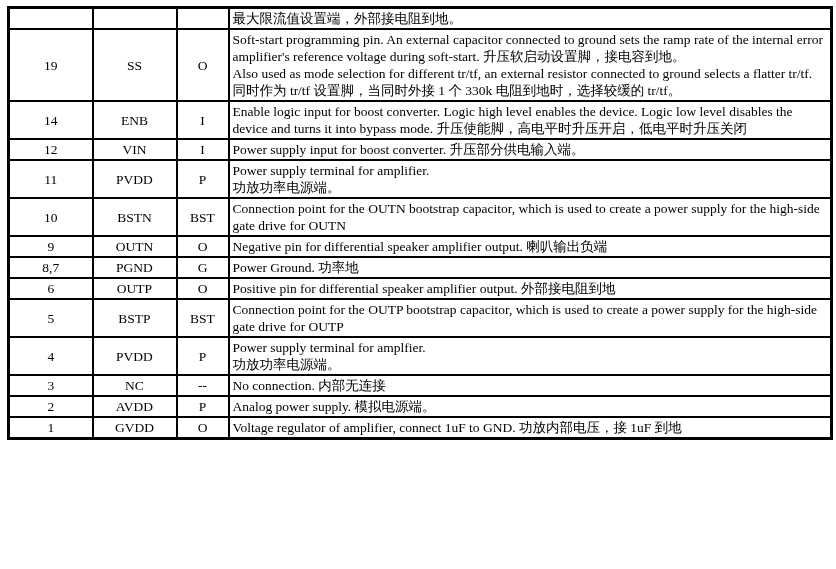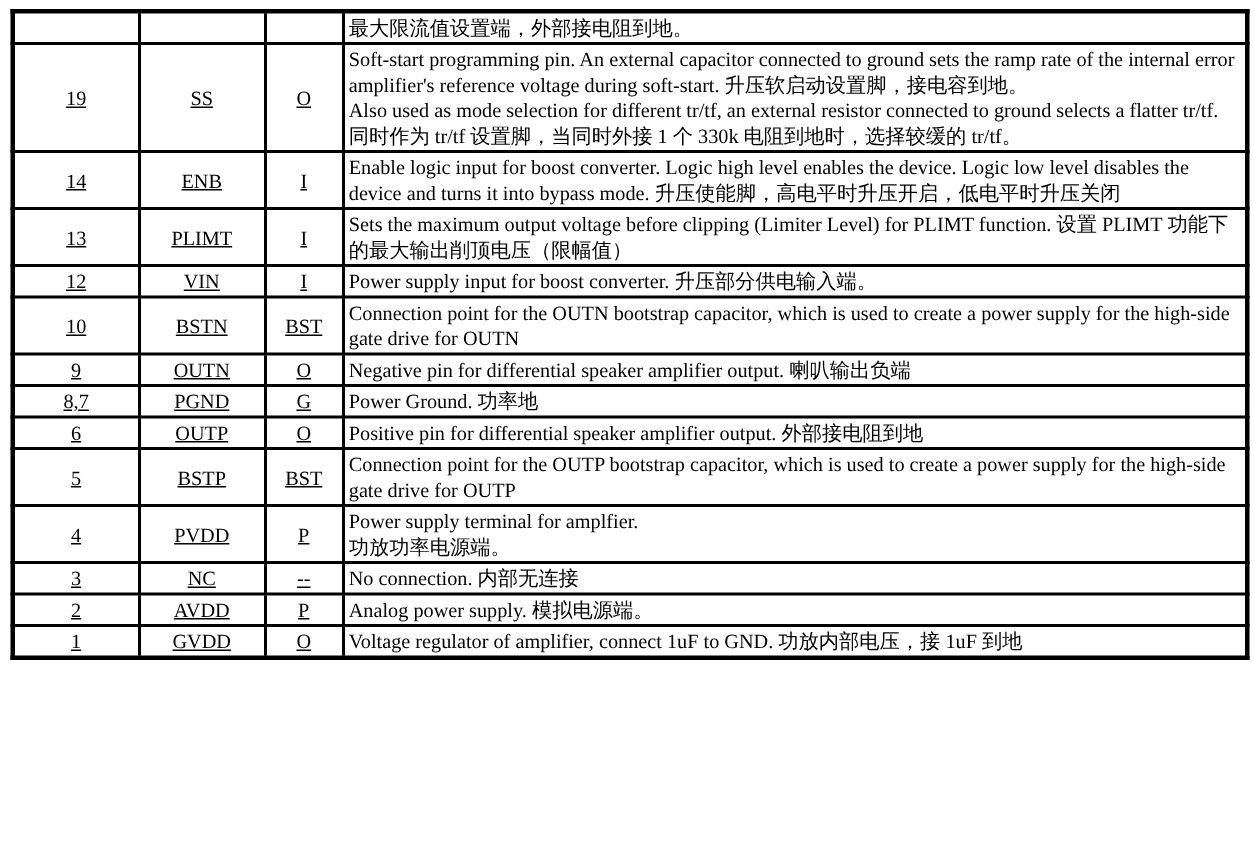--- a/index.html
+++ b/index.html
@@ -26,21 +26,21 @@
     font-size: 13.5px;
     color: #000000;
   }
   table.pintable td {
     border: 2px solid #000000;
     vertical-align: middle;
     padding: 1px 3px;
     line-height: 17px;
     overflow: hidden;
   }
-  td.c { text-align: center; text-decoration: underline; }
+  td.c { text-align: center; }
   td.d { text-align: left; padding-left: 6px; padding-right: 5px; }
   col.col-pin  { width: 84px; }
   col.col-name { width: 84px; }
   col.col-type { width: 52px; }
   col.col-desc { width: 603px; }
 </style>
 </head>
 <body>
 
 <div class="page">
@@ -71,33 +71,34 @@
       </tr>
       <tr>
         <td class="c">14</td>
         <td class="c">ENB</td>
         <td class="c">I</td>
         <td class="d">
           <div>Enable logic input for boost converter. Logic high level enables the device. Logic low level disables the device and turns it into bypass mode. 升压使能脚，高电平时升压开启，低电平时升压关闭</div>
         </td>
       </tr>
       <tr>
-        <td class="c">13</td>
-        <td class="c">PLIMT</td>
-        <td class="c">I</td>
-        <td class="d">
-          <div>Sets the maximum output voltage before clipping (Limiter Level) for PLIMT function. 设置 PLIMT 功能下的最大输出削顶电压（限幅值）</div>
-        </td>
-      </tr>
-      <tr>
         <td class="c">12</td>
         <td class="c">VIN</td>
         <td class="c">I</td>
         <td class="d">
           <div>Power supply input for boost converter. 升压部分供电输入端。</div>
+        </td>
+      </tr>
+      <tr>
+        <td class="c">11</td>
+        <td class="c">PVDD</td>
+        <td class="c">P</td>
+        <td class="d">
+          <div>Power supply terminal for amplifier.</div>
+          <div>功放功率电源端。</div>
         </td>
       </tr>
       <tr>
         <td class="c">10</td>
         <td class="c">BSTN</td>
         <td class="c">BST</td>
         <td class="d">
           <div>Connection point for the OUTN bootstrap capacitor, which is used to create a power supply for the high-side gate drive for OUTN</div>
         </td>
       </tr>

